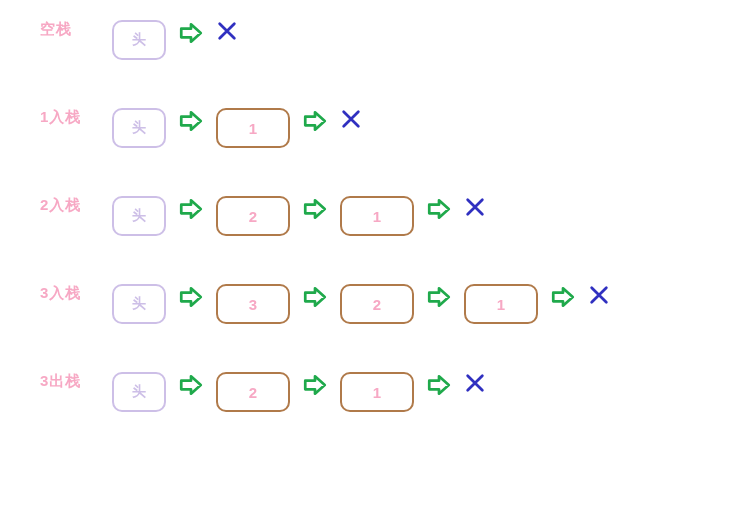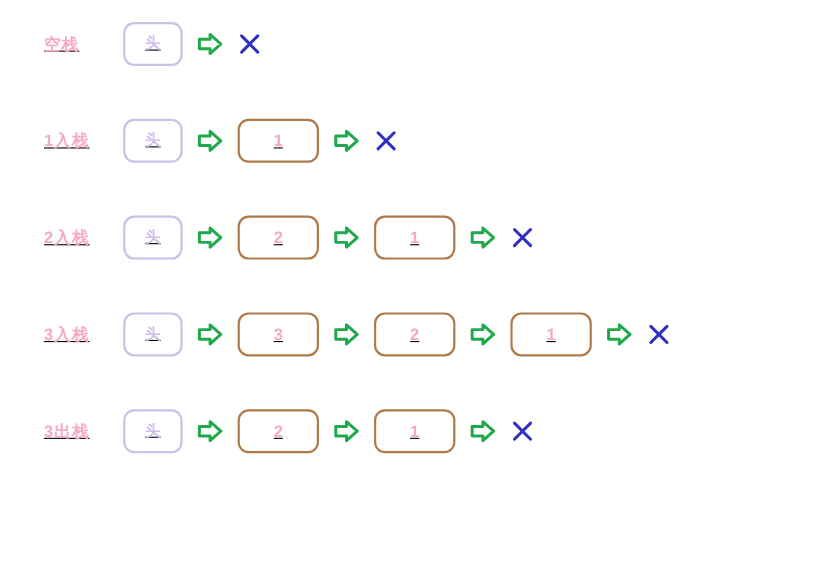--- a/index.html
+++ b/index.html
@@ -3,24 +3,22 @@
 <meta charset="utf-8">
 <style>
   body {
     margin: 0;
     padding: 20px 40px;
     font-family: "Comic Sans MS", "Segoe UI", Arial, sans-serif;
     background: #fff;
   }
   .row {
     display: flex;
-    align-items: center;
     margin-bottom: 48px;
     gap: 12px;
-    text-decoration: underline;
   }
   .row-label {
     width: 60px;
     color: #f7a8c4;
     font-weight: bold;
     font-size: 15px;
     letter-spacing: 1px;
   }
   .head-box {
     width: 50px;

